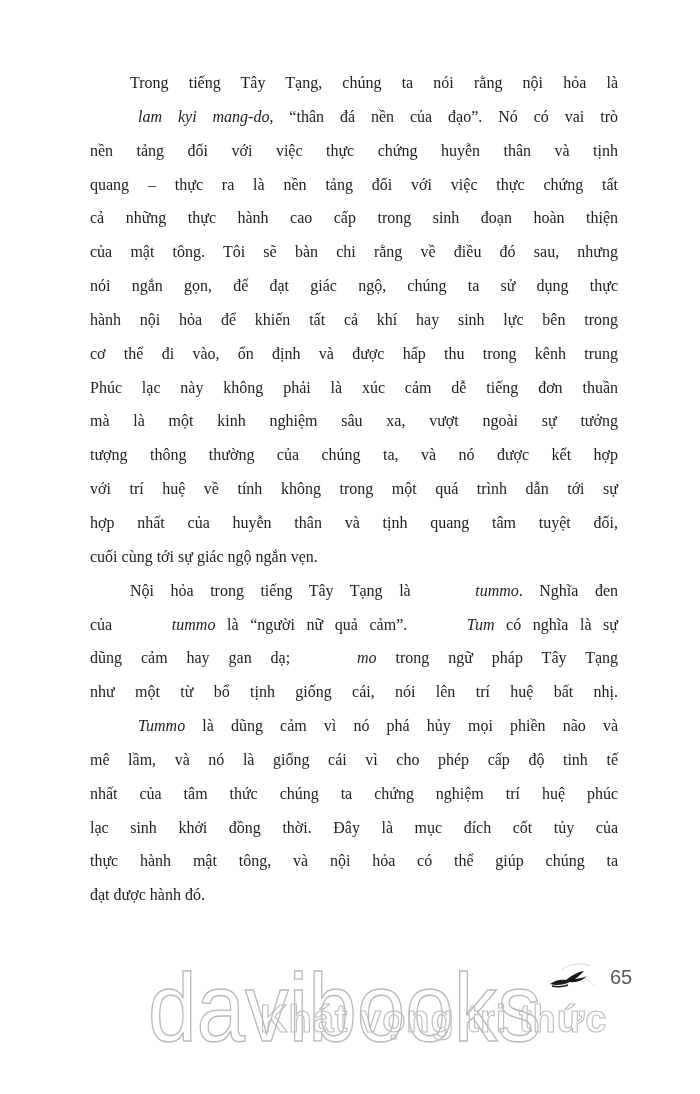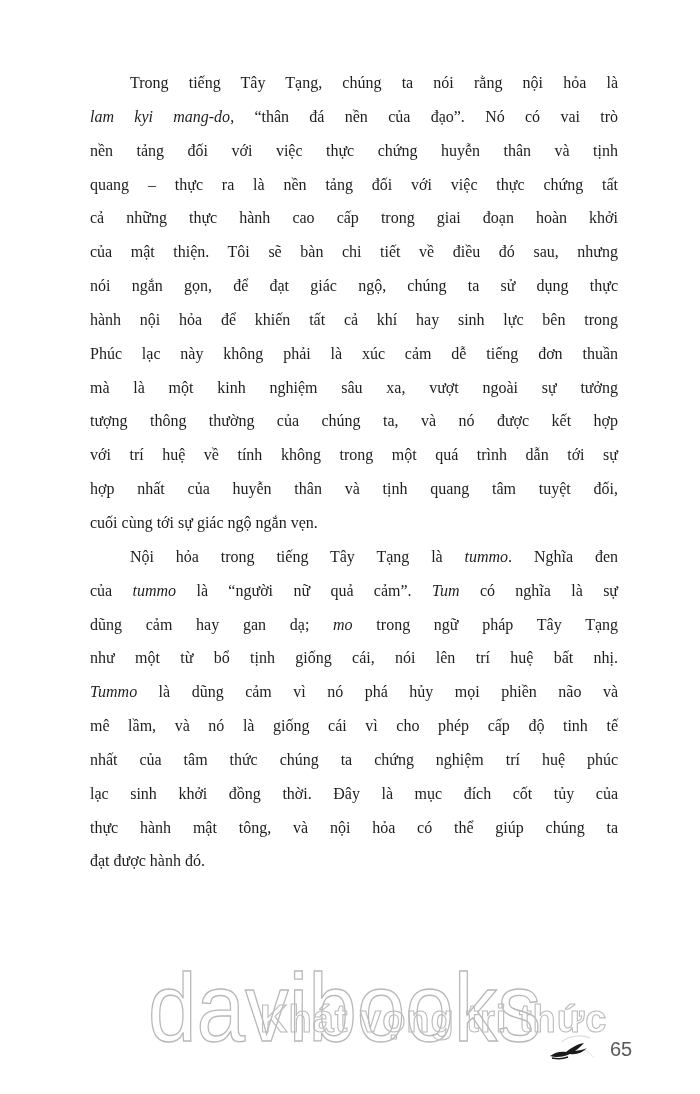--- a/index.html
+++ b/index.html
@@ -48,27 +48,27 @@
     top: 66px;
     width: 528px;
     z-index: 2;
     font-size: 16px;
     line-height: 33.85px;
     color: #1d1d1d;
   }
   .line { text-align: justify; text-align-last: justify; }
   .line.flush { text-align-last: left; }
   .line.indent { text-indent: 40px; }
-  .it { font-style: italic; }
+  .it { font-style: italic; margin-left: 48px; }
 
   
   .footer {
     position: absolute;
     left: 548px;
-    top: 1034px;
+    top: 962px;
     z-index: 3;
     display: flex;
     align-items: center;
     gap: 14px;
   }
   .ornament { display: inline-block; width: 48px; height: 30px; }
   .page-num {
     font-family: "Liberation Sans", sans-serif;
     font-size: 20px;
     color: #595959;
@@ -82,24 +82,25 @@
   <div class="watermark">
     <div class="wm-brand">davibooks</div>
     <div class="wm-tagline">Khát vọng tri thức</div>
   </div>
 
   <div class="body-text">
       <div class="line indent"><span>Trong tiếng Tây Tạng, chúng ta nói rằng nội hỏa là</span></div>
       <div class="line"><span class="it">lam kyi mang-do</span><span>, “thân đá nền của đạo”. Nó có vai trò</span></div>
       <div class="line"><span>nền tảng đối với việc thực chứng huyễn thân và tịnh</span></div>
       <div class="line"><span>quang – thực ra là nền tảng đối với việc thực chứng tất</span></div>
-      <div class="line"><span>cả những thực hành cao cấp trong giai đoạn hoàn khởi</span></div>
-      <div class="line"><span>của mật thiện. Tôi sẽ bàn chi tiết về điều đó sau, nhưng</span></div>
+      <div class="line"><span>cả những thực hành cao cấp trong sinh đoạn hoàn thiện</span></div>
+      <div class="line"><span>của mật tông. Tôi sẽ bàn chi rằng về điều đó sau, nhưng</span></div>
       <div class="line"><span>nói ngắn gọn, để đạt giác ngộ, chúng ta sử dụng thực</span></div>
       <div class="line"><span>hành nội hỏa để khiến tất cả khí hay sinh lực bên trong</span></div>
+      <div class="line"><span>cơ thể đi vào, ổn định và được hấp thu trong kênh trung</span></div>
       <div class="line"><span>Phúc lạc này không phải là xúc cảm dễ tiếng đơn thuần</span></div>
       <div class="line"><span>mà là một kinh nghiệm sâu xa, vượt ngoài sự tưởng</span></div>
       <div class="line"><span>tượng thông thường của chúng ta, và nó được kết hợp</span></div>
       <div class="line"><span>với trí huệ về tính không trong một quá trình dẫn tới sự</span></div>
       <div class="line"><span>hợp nhất của huyễn thân và tịnh quang tâm tuyệt đối,</span></div>
       <div class="line flush"><span>cuối cùng tới sự giác ngộ ngắn vẹn.</span></div>
       <div class="line indent"><span>Nội hỏa trong tiếng Tây Tạng là </span><span class="it">tummo</span><span>. Nghĩa đen</span></div>
       <div class="line"><span>của </span><span class="it">tummo</span><span> là “người nữ quả cảm”. </span><span class="it">Tum</span><span> có nghĩa là sự</span></div>
       <div class="line"><span>dũng cảm hay gan dạ; </span><span class="it">mo</span><span> trong ngữ pháp Tây Tạng</span></div>
       <div class="line"><span>như một từ bổ tịnh giống cái, nói lên trí huệ bất nhị.</span></div>

